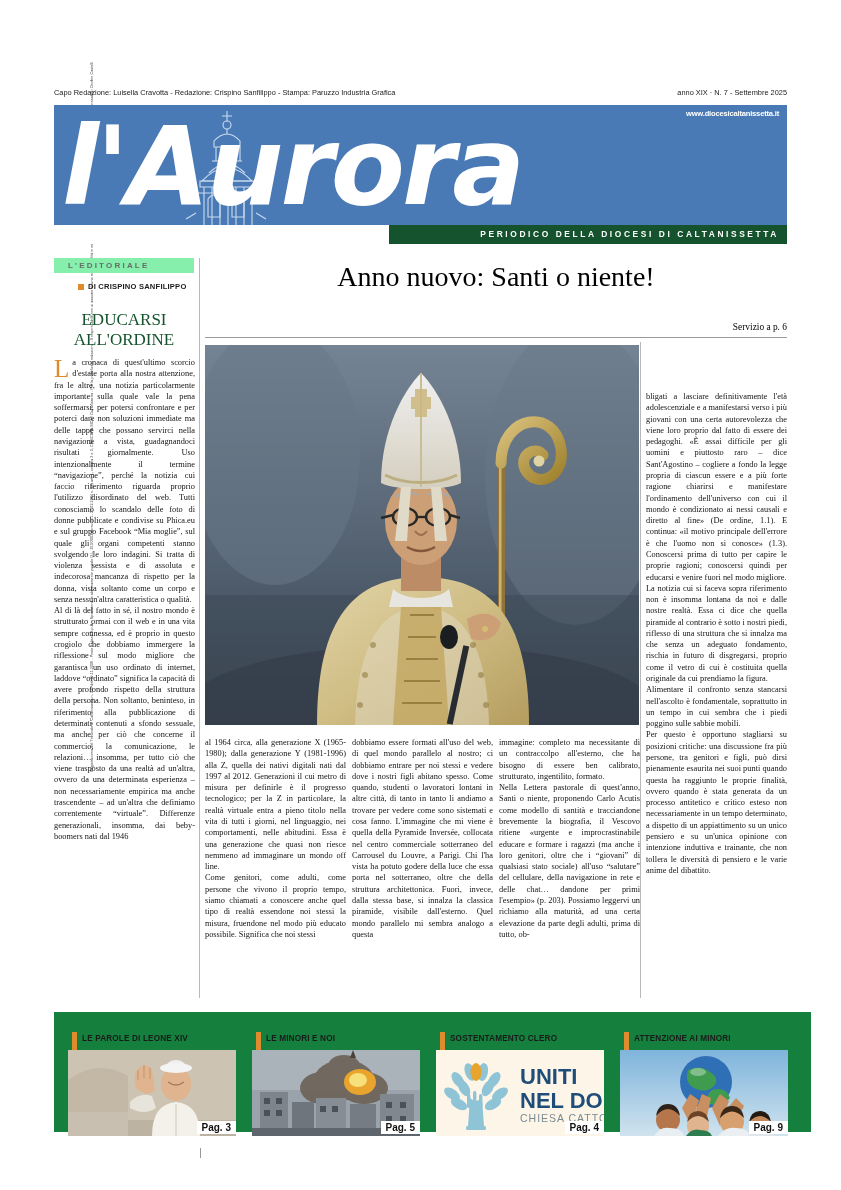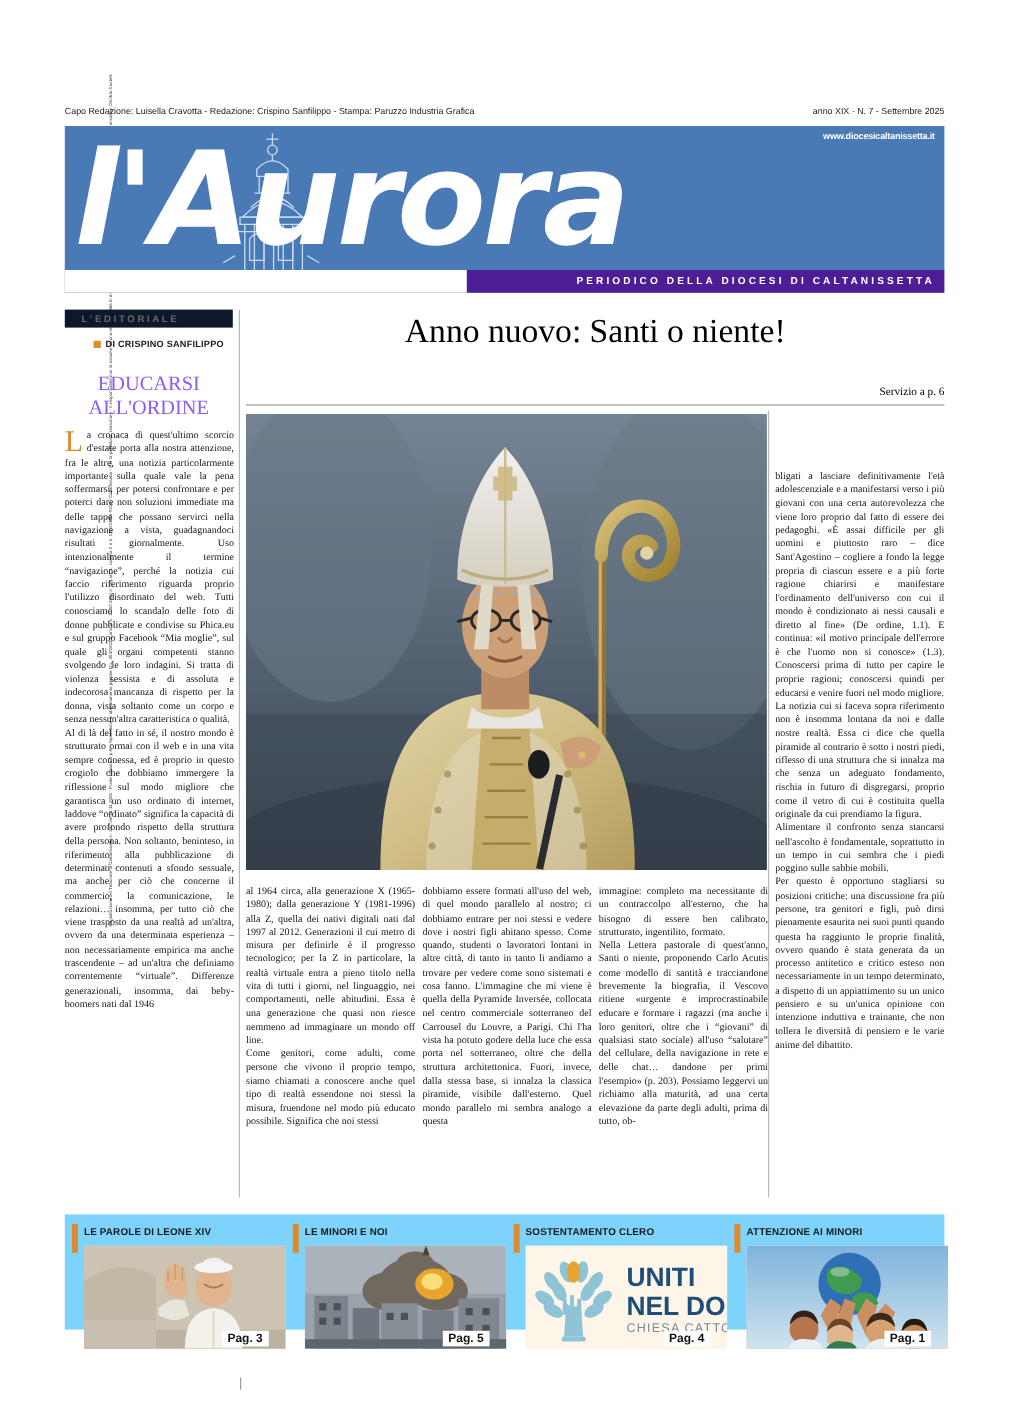--- a/index.html
+++ b/index.html
@@ -91,21 +91,21 @@
     width: 130px; height: 136px;
     z-index: 2;
     opacity: .95;
   }
   .orangeband {
     position: absolute;
     left: 335px;
     bottom: 0;
     width: 398px;
     height: 19px;
-    background: #4c1d95;
+    background: #14532d;
     z-index: 4;
   }
   .orangeband span {
     position: absolute;
     right: 8px;
     top: 4px;
     font-family: "Liberation Sans", sans-serif;
     font-size: 8.4px;
     font-weight: bold;
     letter-spacing: 2.6px;
@@ -118,21 +118,21 @@
     background: #ffffff;
     z-index: 4;
   }
 
   
   .editorial-label {
     position: absolute;
     left: 54px; top: 258px;
     width: 140px;
     height: 15px;
-    background: #0f172a;
+    background: #86efac;
   }
   .editorial-label span {
     position: absolute;
     left: 14px; top: 3px;
     font-family: "Liberation Sans", sans-serif;
     font-size: 8px;
     font-weight: bold;
     letter-spacing: 2.2px;
     color: #6a6a6a;
   }
@@ -218,21 +218,21 @@
   .col p { margin: 0; text-indent: 0; }
 
   .col-kicker {
     position: absolute;
     left: 54px; top: 310px;
     width: 140px;
     text-align: center;
     font-family: "Liberation Serif", serif;
     font-size: 17px;
     line-height: 20px;
-    color: #8b5cf6;
+    color: #14532d;
   }
   #col1 { left: 54px; top: 357px; width: 141px; }
   #col1 .dropcap {
     float: left;
     font-family: "Liberation Serif", serif;
     font-size: 25px;
     line-height: 20px;
     padding: 2px 3px 0 0;
     color: #e08a2e;
   }
@@ -250,24 +250,24 @@
     background: #6d7f93;
   }
   .photo-frame svg { display: block; }
 
   
   .teasers {
     position: absolute;
     left: 54px; top: 1012px;
     width: 733px;
     height: 96px;
-    background: #7dd3fc;
+    background: #15803d;
     display: flex;
     gap: 6px;
-    padding: 0;
+    padding: 12px;
   }
   .teaser {
     position: relative;
     width: 178px;
     height: 120px;
     flex: 0 0 178px;
   }
   .teaser .tbar {
     position: absolute;
     left: 6px; top: 8px;
@@ -278,21 +278,21 @@
     position: absolute;
     left: 16px; top: 10px;
     font-family: "Liberation Sans", sans-serif;
     font-size: 8.2px;
     font-weight: bold;
     letter-spacing: .15px;
     color: #1a1a1a;
   }
   .teaser .timg {
     position: absolute;
-    left: 16px; top: 26px;
+    left: 2px; top: 26px;
     width: 168px;
     height: 86px;
     overflow: hidden;
     background: #cfd6dd;
   }
   .teaser .tpage {
     position: absolute;
     right: 8px; bottom: 10px;
     background: #ffffff;
     padding: 1px 5px 1px 5px;
@@ -629,19 +629,19 @@
           <path d="M100 68 q12 -13 24 0 q-2 -12 -12 -12 q-10 0 -12 12z" fill="#3a2717"></path>
           <circle cx="140" cy="76" r="11" fill="#c48a5c"></circle>
           <path d="M129 72 q11 -12 22 0 q-2 -11 -11 -11 q-9 0 -11 11z" fill="#241a12"></path>
 
           <path d="M34 86 q6 -10 16 -8 q12 0 14 8 z" fill="#e8eef2"></path>
           <path d="M66 86 q6 -8 14 -6 q10 0 12 6 z" fill="#2e7d4f"></path>
           <path d="M98 86 q8 -10 18 -8 q12 0 14 8 z" fill="#eceff1"></path>
           <path d="M128 86 q6 -8 14 -6 q10 0 12 6 z" fill="#dfe5ea"></path>
         </svg>
       </div>
-      <div class="tpage">Pag. 1</div>
+      <div class="tpage">Pag. 9</div>
     </div>
 
   </div>
 
   <div class="bottom-tick"></div>
 </div>
 
 </body></html>

